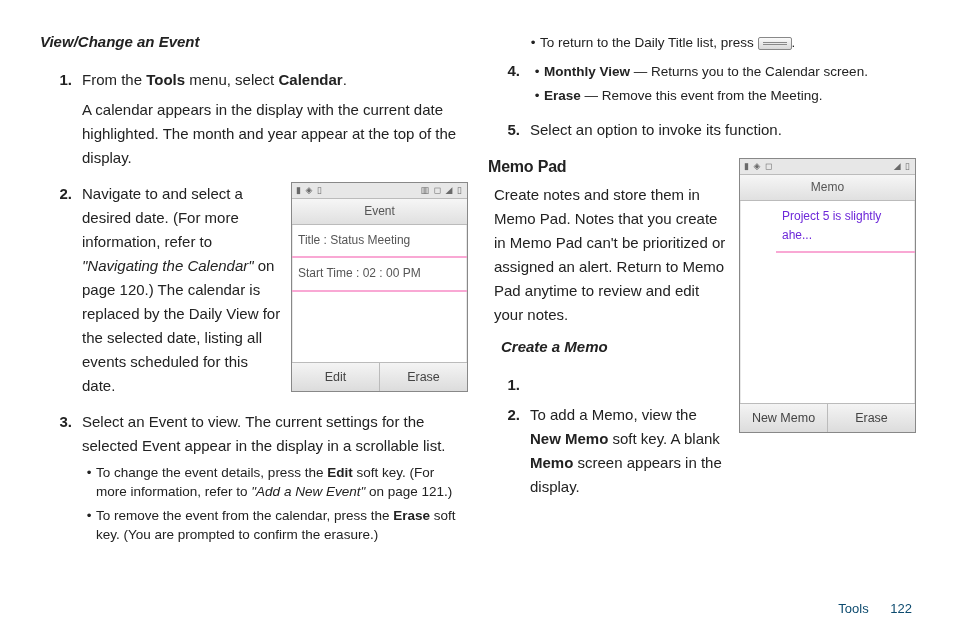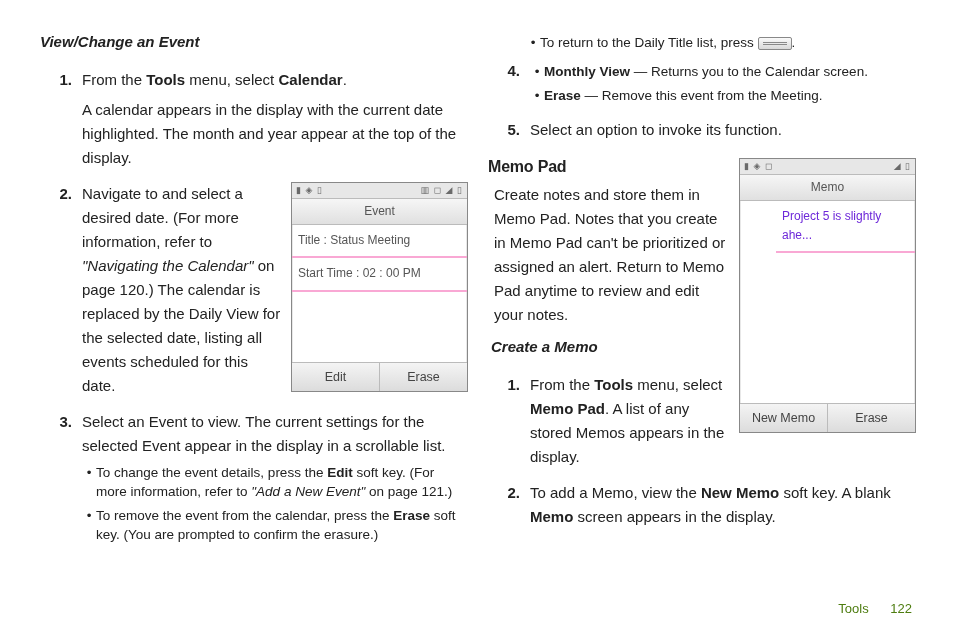--- a/index.html
+++ b/index.html
@@ -152,21 +152,21 @@
     position:absolute;
     left:4px; right:4px; top:4px;
     height:1px; background:#888;
     box-shadow:0 2px 0 #888;
   }
   .footer {
     position: absolute;
     bottom: 16px;
     right: 42px;
     font-size: 13px;
-    color: #4d7c0f;
+    color: #0c4a6e;
   }
   .footer .pg { margin-left: 18px; }
   .clear { clear:both; }
 </style>
 </head>
 <body>
 
 <div class="page">
 
   <div class="col">
@@ -270,30 +270,25 @@
       <div class="memo-list-area"></div>
       <div class="phone-softkeys">
         <div>New Memo</div>
         <div>Erase</div>
       </div>
     </div>
 
     <div class="section-head">Memo Pad</div>
     <p style="margin:0 1px 8px 6px;">Create notes and store them in Memo Pad. Notes that you create in Memo Pad can't be prioritized or assigned an alert. Return to Memo Pad anytime to review and edit your notes.</p>
 
-    <div class="subhead" style="margin-left:3px;">Create a Memo</div>
+    <div class="subhead" style="margin-left:13px;">Create a Memo</div>
 
     <ol class="steps">
       <li>
         <div class="step-num">1.</div>
-        <div class="step-body">
-          <p>
-            <span>From the </span><span class="b">Tools</span><span> menu, select </span><span class="b">Memo Pad</span><span>. A list of any stored Memos appears in the display.</span>
-          </p>
-        </div>
       </li>
       <li>
         <div class="step-num">2.</div>
         <div class="step-body">
           <p>
             <span>To add a Memo, view the </span><span class="b">New Memo</span><span> soft key. A blank </span><span class="b">Memo</span><span> screen appears in the display.</span>
           </p>
         </div>
       </li>
     </ol>

